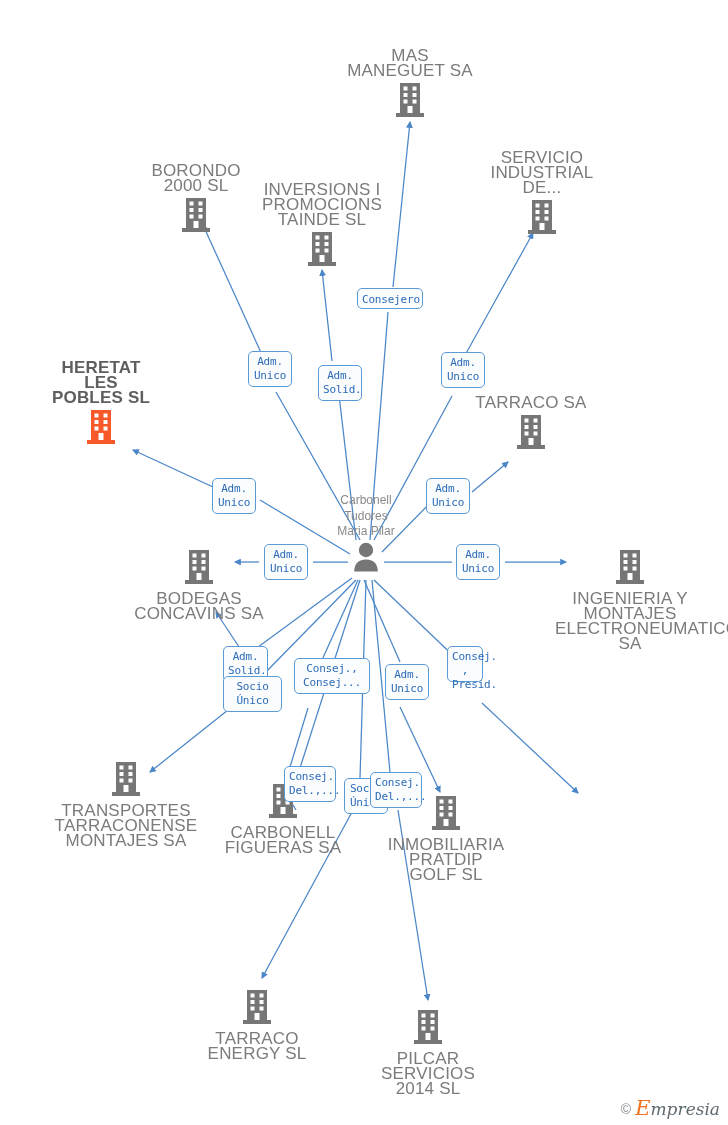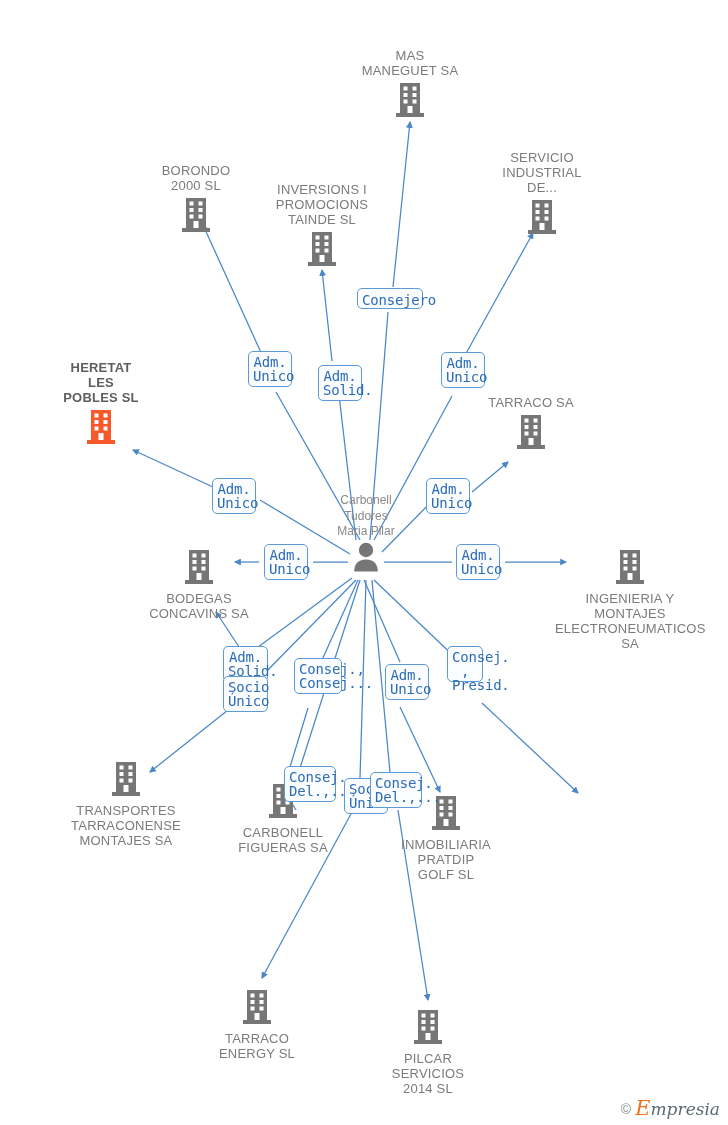--- a/index.html
+++ b/index.html
@@ -31,21 +31,21 @@
 
   
   .node {
     position: absolute;
     text-align: center;
     width: 150px;
     margin-left: -75px;
     line-height: 15px;
   }
   .node .node-label {
-    font-size: 13px;
+    font-size: 17px;
     color: #7b7b7b;
     letter-spacing: 0.2px;
     white-space: pre-line;
     display: block;
   }
   .node.focus .node-label {
     color: #5f5f5f;
     font-weight: bold;
   }
   .node .icon-wrap {
@@ -76,21 +76,21 @@
   }
 
   
   .rel {
     position: absolute;
     box-sizing: border-box;
     background: #fbfcfe;
     border: 1.4px solid #5b9bd5;
     border-radius: 5px;
     color: #2b6cb8;
-    font-size: 14px;
+    font-size: 11px;
     font-family: "DejaVu Sans Mono", monospace;
     text-align: center;
     line-height: 14px;
     padding: 3px 4px 3px 4px;
     white-space: pre-line;
     letter-spacing: -0.2px;
   }
   .rel.one-line { padding-top: 4px; }
 
   
@@ -503,24 +503,24 @@
 
   <div class="rel" style="left:264px; top:544px; width:44px; height:36px;">Adm.
 Unico</div>
 
   <div class="rel" style="left:456px; top:544px; width:44px; height:36px;">Adm.
 Unico</div>
 
   <div class="rel" style="left:223px; top:646px; width:45px; height:36px;">Adm.
 Solid.</div>
 
-  <div class="rel" style="left:223px; top:676px; width:45px; height:36px;">Socio
+  <div class="rel" style="left:223px; top:676px; width:59px; height:36px;">Socio
 Único</div>
 
-  <div class="rel" style="left:294px; top:658px; width:48px; height:36px;">Consej.,
+  <div class="rel" style="left:294px; top:658px; width:76px; height:36px;">Consej.,
 Consej...</div>
 
   <div class="rel" style="left:385px; top:664px; width:44px; height:36px;">Adm.
 Unico</div>
 
   <div class="rel" style="left:447px; top:646px; width:36px; height:36px;">Consej. ,
 Presid.</div>
 
   <div class="rel" style="left:284px; top:766px; width:52px; height:36px;">Consej.
 Del.,...</div>

